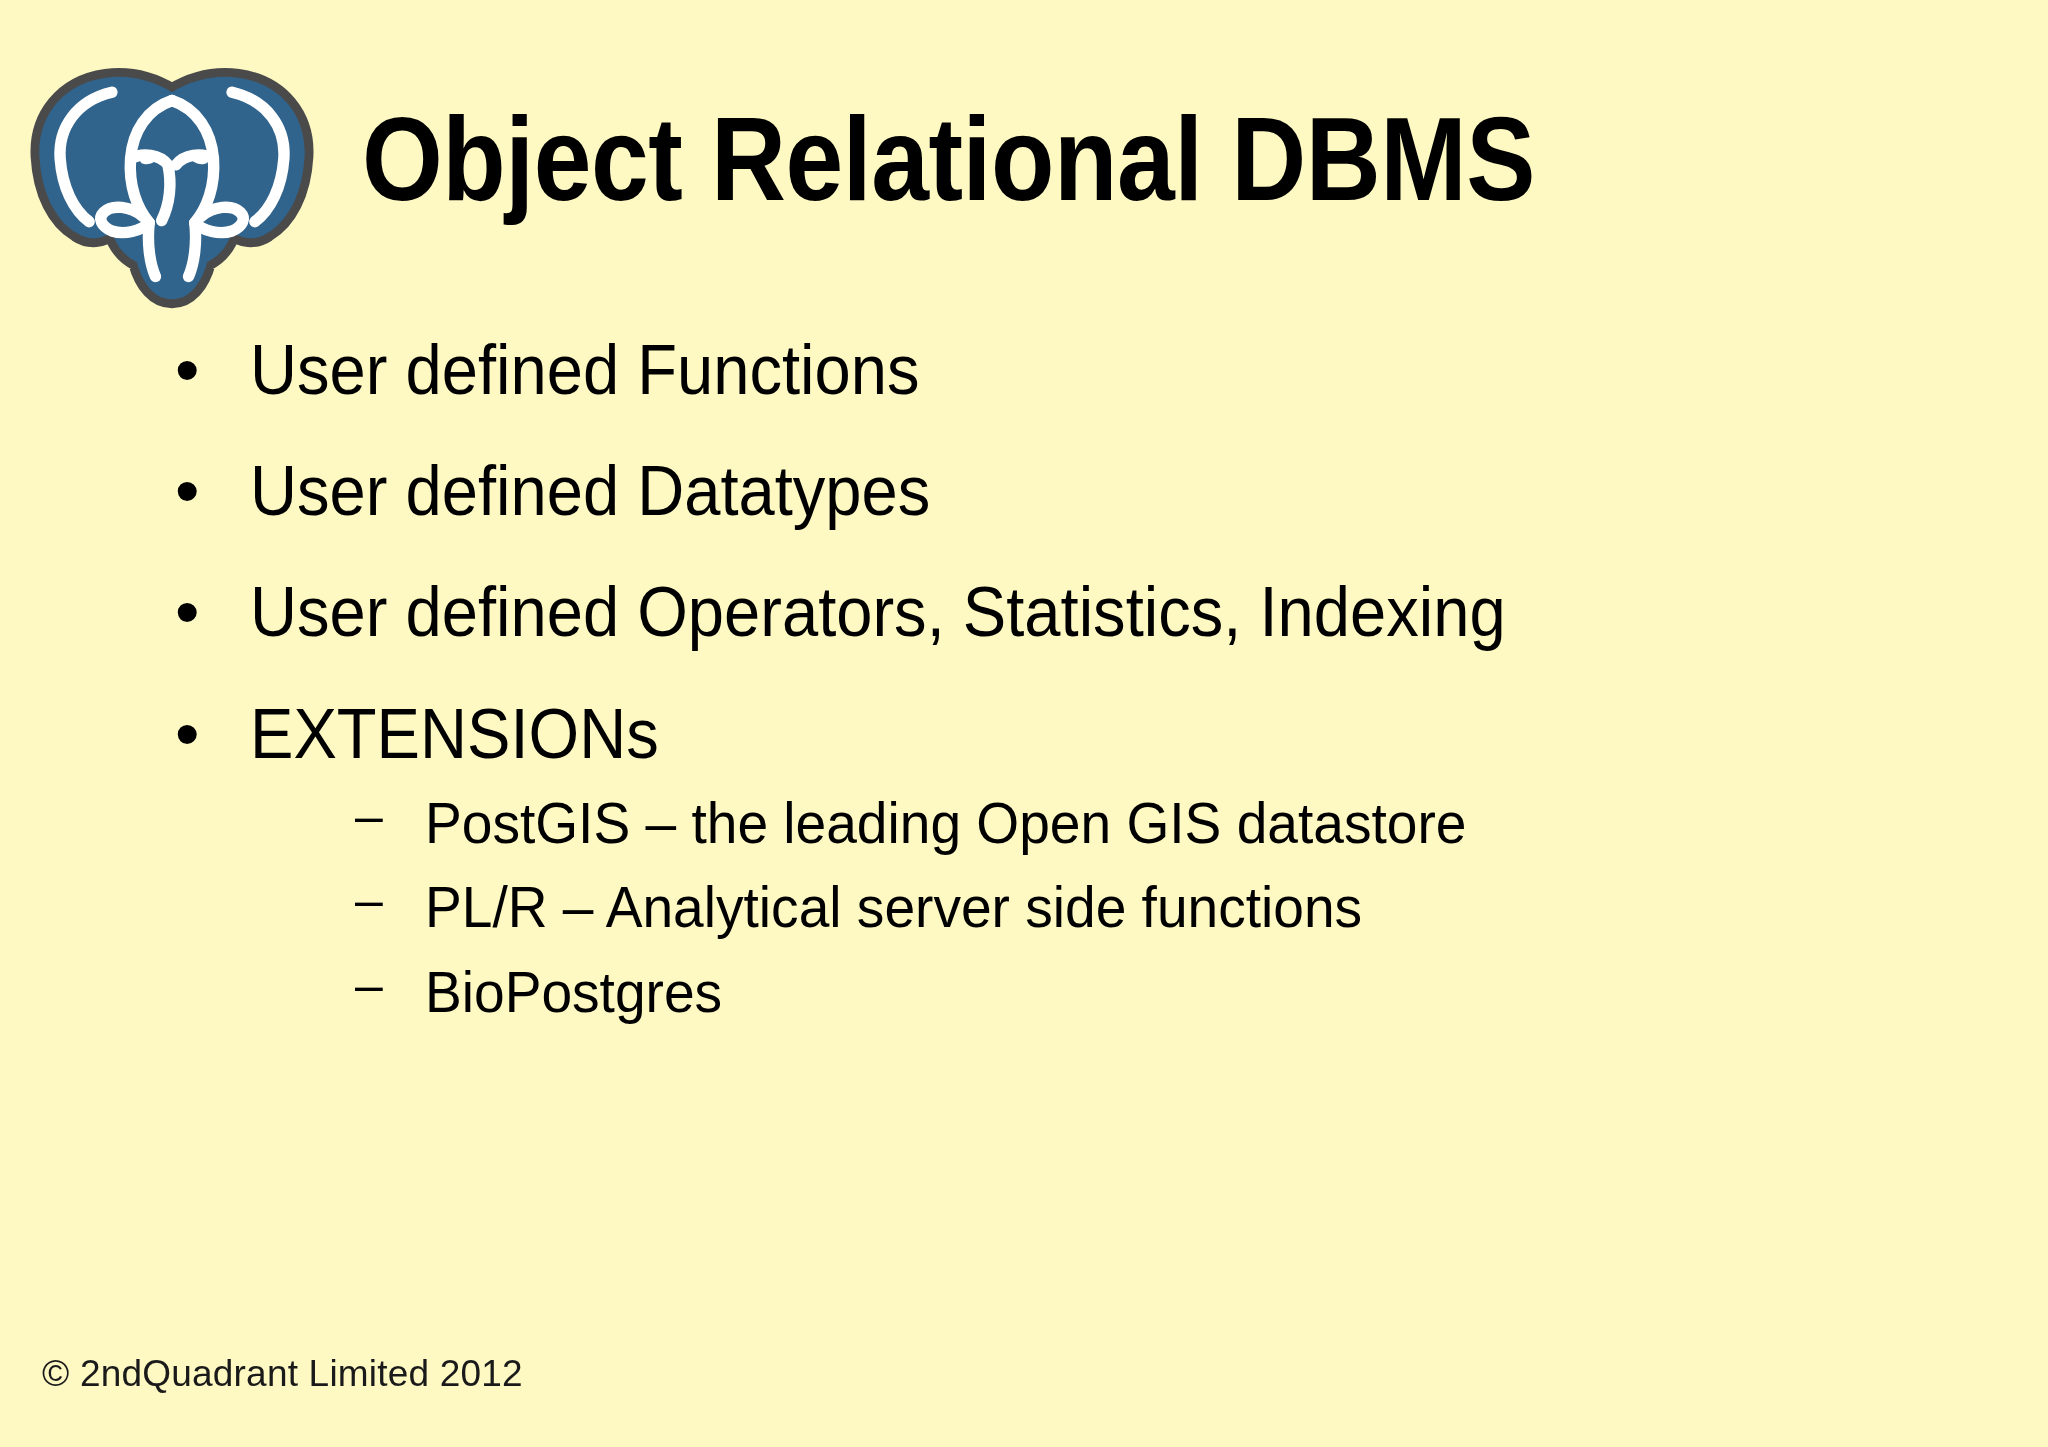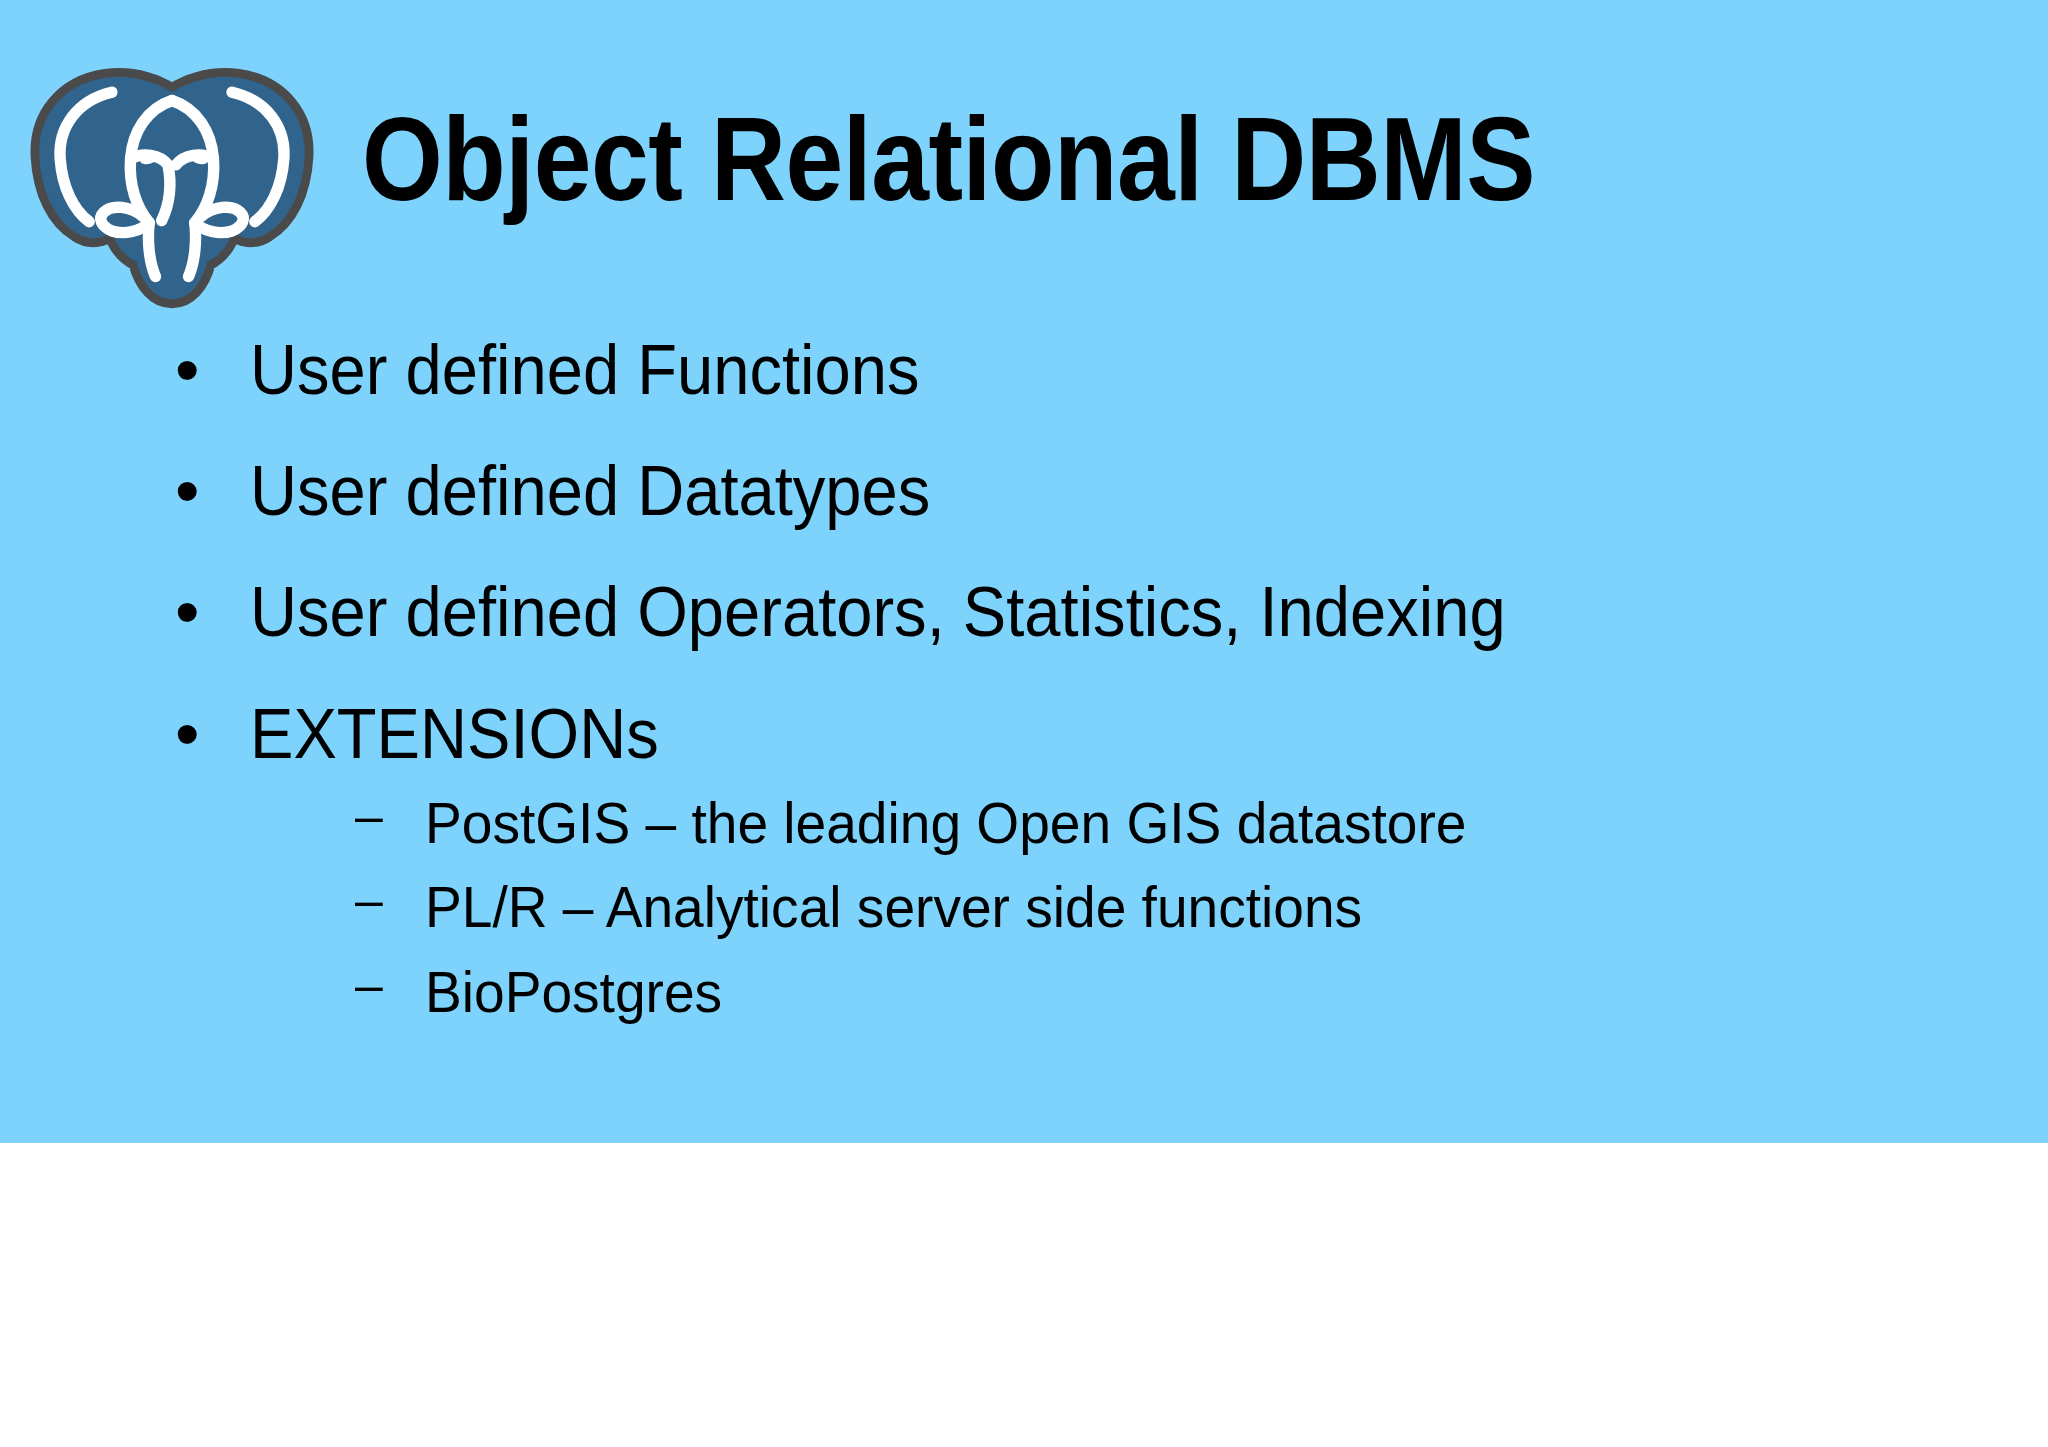--- a/index.html
+++ b/index.html
@@ -9,22 +9,22 @@
     background: #ffffff;
   }
   body {
     font-family: "Liberation Sans", sans-serif;
     -webkit-font-smoothing: antialiased;
   }
 
   .slide {
     position: relative;
     width: 2048px;
-    height: 1143px;
-    background: #7dd3fc;
+    height: 1447px;
+    background: #fef9c3;
     overflow: hidden;
   }
 
   
   .slide-header {
     position: absolute;
     left: 0;
     top: 0;
     width: 2048px;
     height: 300px;
@@ -237,14 +237,15 @@
               <span class="marker2">–</span>
               <span class="btext">BioPostgres</span>
             </li>
           </ul>
         </div>
       </li>
 
     </ul>
   </div>
 
+  <div class="footer">© 2ndQuadrant Limited 2012</div>
 
 </div>
 
 </body></html>

